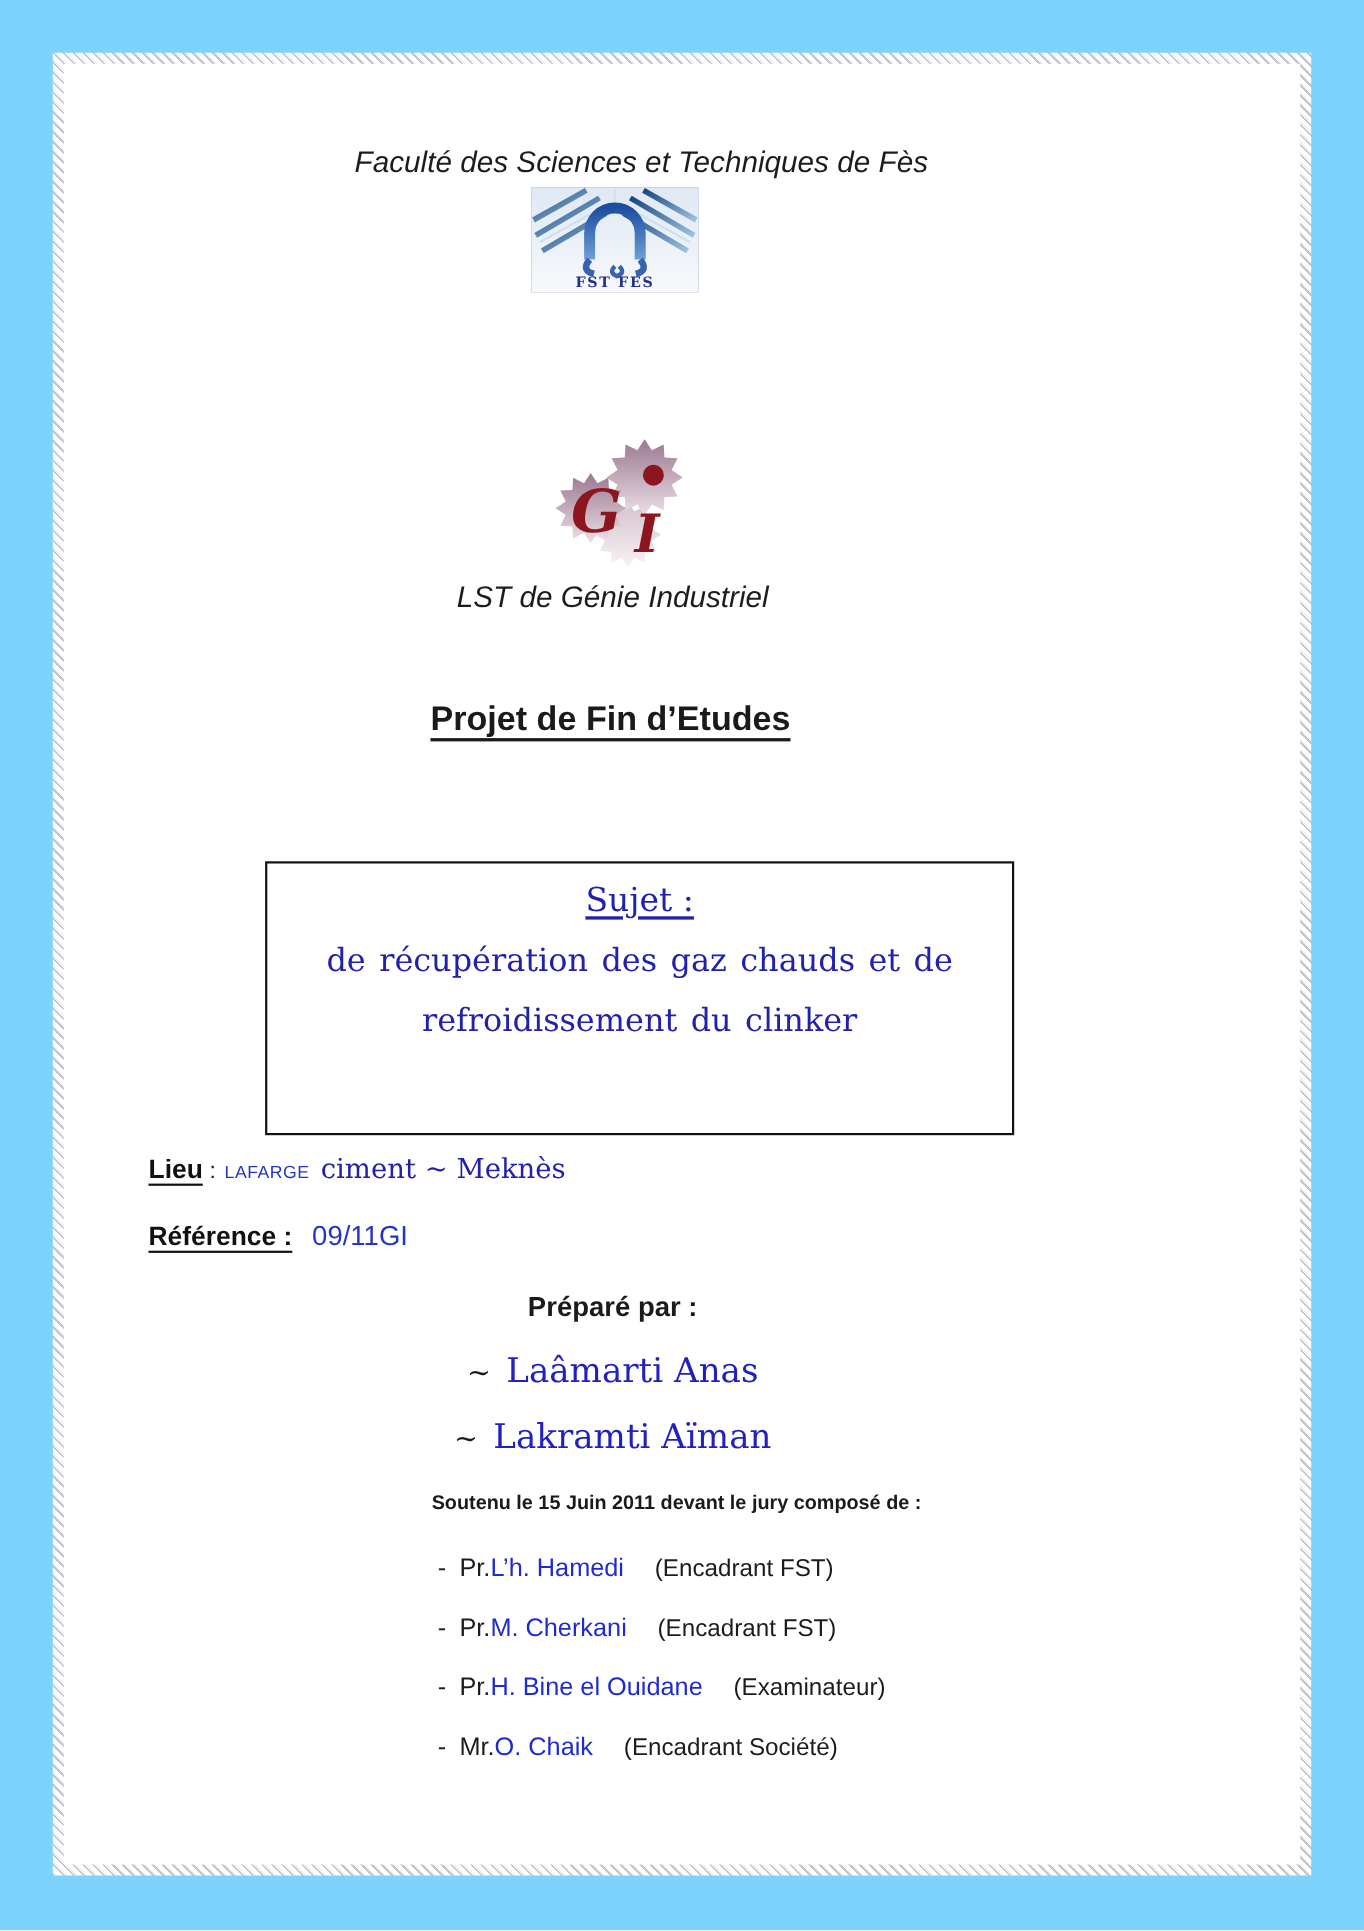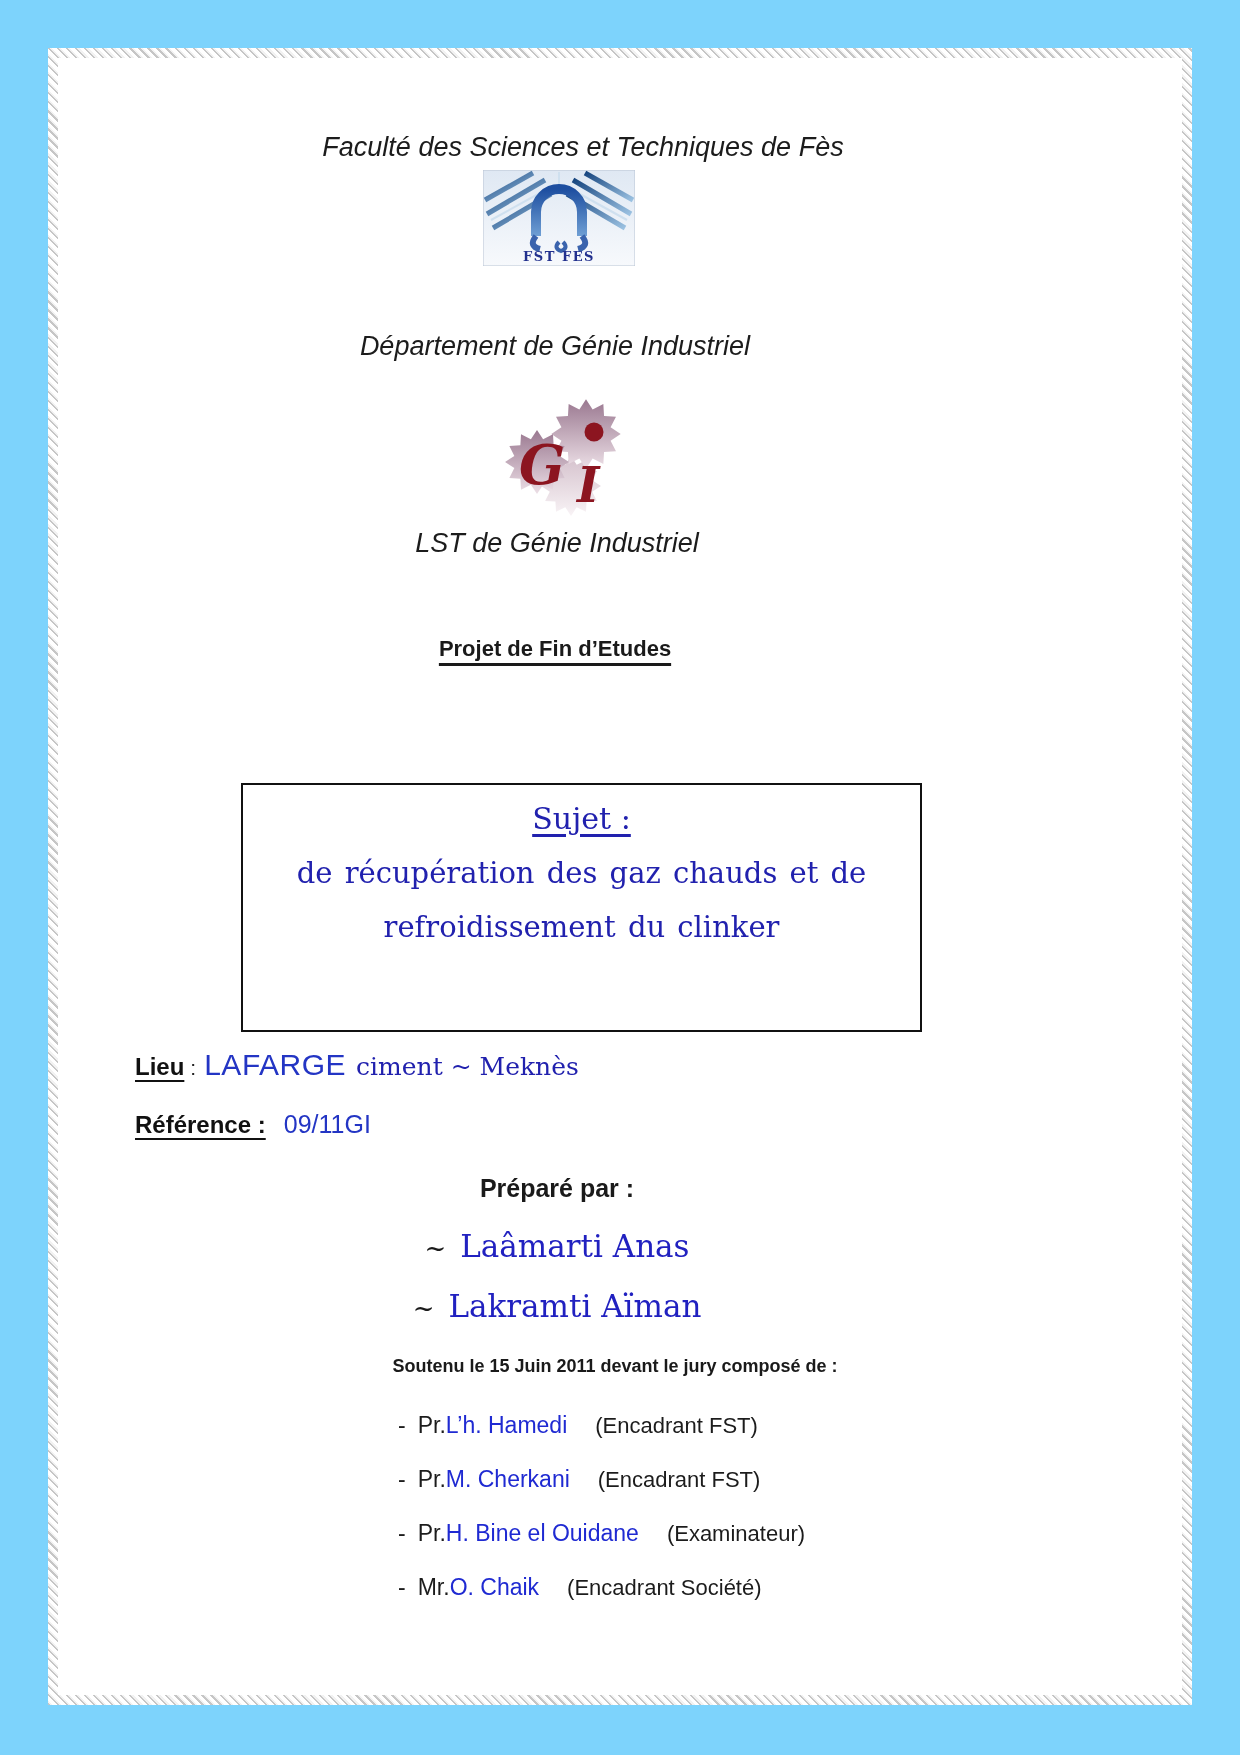--- a/index.html
+++ b/index.html
@@ -32,21 +32,21 @@
     top:331px;left:0;width:1110px;
     font-style:italic;font-size:27px;color:#1c1c1c;
   }
   .gi-logo{top:396px;left:497px;}
   .program-title{
     top:528px;left:0;width:1114px;
     font-style:italic;font-size:27px;color:#1c1c1c;
   }
   .main-title{
     top:636px;left:0;width:1110px;
-    font-weight:bold;font-size:22px;
+    font-weight:bold;font-size:31px;
     text-decoration:underline;
     text-decoration-thickness:3px;
     text-underline-offset:7px;
   }
   .subject-box{
     top:783px;left:241px;width:681px;height:249px;
     border:2px solid #111111;
     box-sizing:border-box;
     text-align:center;
   }
@@ -67,21 +67,21 @@
   .lieu-line{
     top:1048px;left:135px;
     display:flex;align-items:baseline;
     font-size:24px;
   }
   .lieu-label{
     font-weight:bold;color:#111;
     text-decoration:underline;text-decoration-thickness:2px;text-underline-offset:5px;
   }
   .lieu-colon{margin:0 8px 0 6px;font-size:21px;color:#222;}
-  .lieu-company{color:#2335c4;font-size:30px;letter-spacing:0.5px;}
+  .lieu-company{color:#2335c4;font-size:16px;letter-spacing:0.5px;}
   .lieu-site{
     margin-left:10px;color:#2121ae;
     font-family:"DejaVu Serif", serif;font-size:25px;
   }
   .reference-line{
     top:1110px;left:135px;
     display:flex;align-items:baseline;font-size:24px;
   }
   .reference-label{
     font-weight:bold;color:#111;
@@ -162,21 +162,20 @@
         <path d="M60,47 L92,47" stroke="url(#archGrad)" stroke-width="6"></path>
         <path d="M76,47 L76,72" stroke="url(#archGrad)" stroke-width="7"></path>
         <path d="M53,66 q-8,10 4,13" stroke="#3a63ad" stroke-width="6" fill="none"></path>
         <path d="M99,66 q8,10 -4,13" stroke="#3a63ad" stroke-width="6" fill="none"></path>
         <path d="M76,72 q-6,6 2,9 q8,-3 2,-9" stroke="#3a63ad" stroke-width="4" fill="none"></path>
       </g>
       <text x="76" y="91" text-anchor="middle" font-family="DejaVu Serif, serif" font-size="13" font-weight="bold" letter-spacing="1.5" fill="#22308e">FST FES</text>
     </svg>
   </div>
 
-  <div class="abs center dept-title">Département de Génie Industriel</div>
 
   <div class="abs gi-logo">
     <svg width="130" height="126" viewBox="0 0 130 126">
       <defs>
         <polygon id="burst" points="34,0 24.1,6.5 29.4,17 17.7,17.7 17,29.4 6.5,24.1 0,34 -6.5,24.1 -17,29.4 -17.7,17.7 -29.4,17 -24.1,6.5 -34,0 -24.1,-6.5 -29.4,-17 -17.7,-17.7 -17,-29.4 -6.5,-24.1 0,-34 6.5,-24.1 17,-29.4 17.7,-17.7 29.4,-17 24.1,-6.5"></polygon>
         <linearGradient id="burstGrad" x1="0" y1="0" x2="0" y2="1">
           <stop offset="0" stop-color="#9a7890"></stop>
           <stop offset="1" stop-color="#ecdfe6"></stop>
         </linearGradient>
         <linearGradient id="burstGradLight" x1="0" y1="0" x2="0" y2="1">

